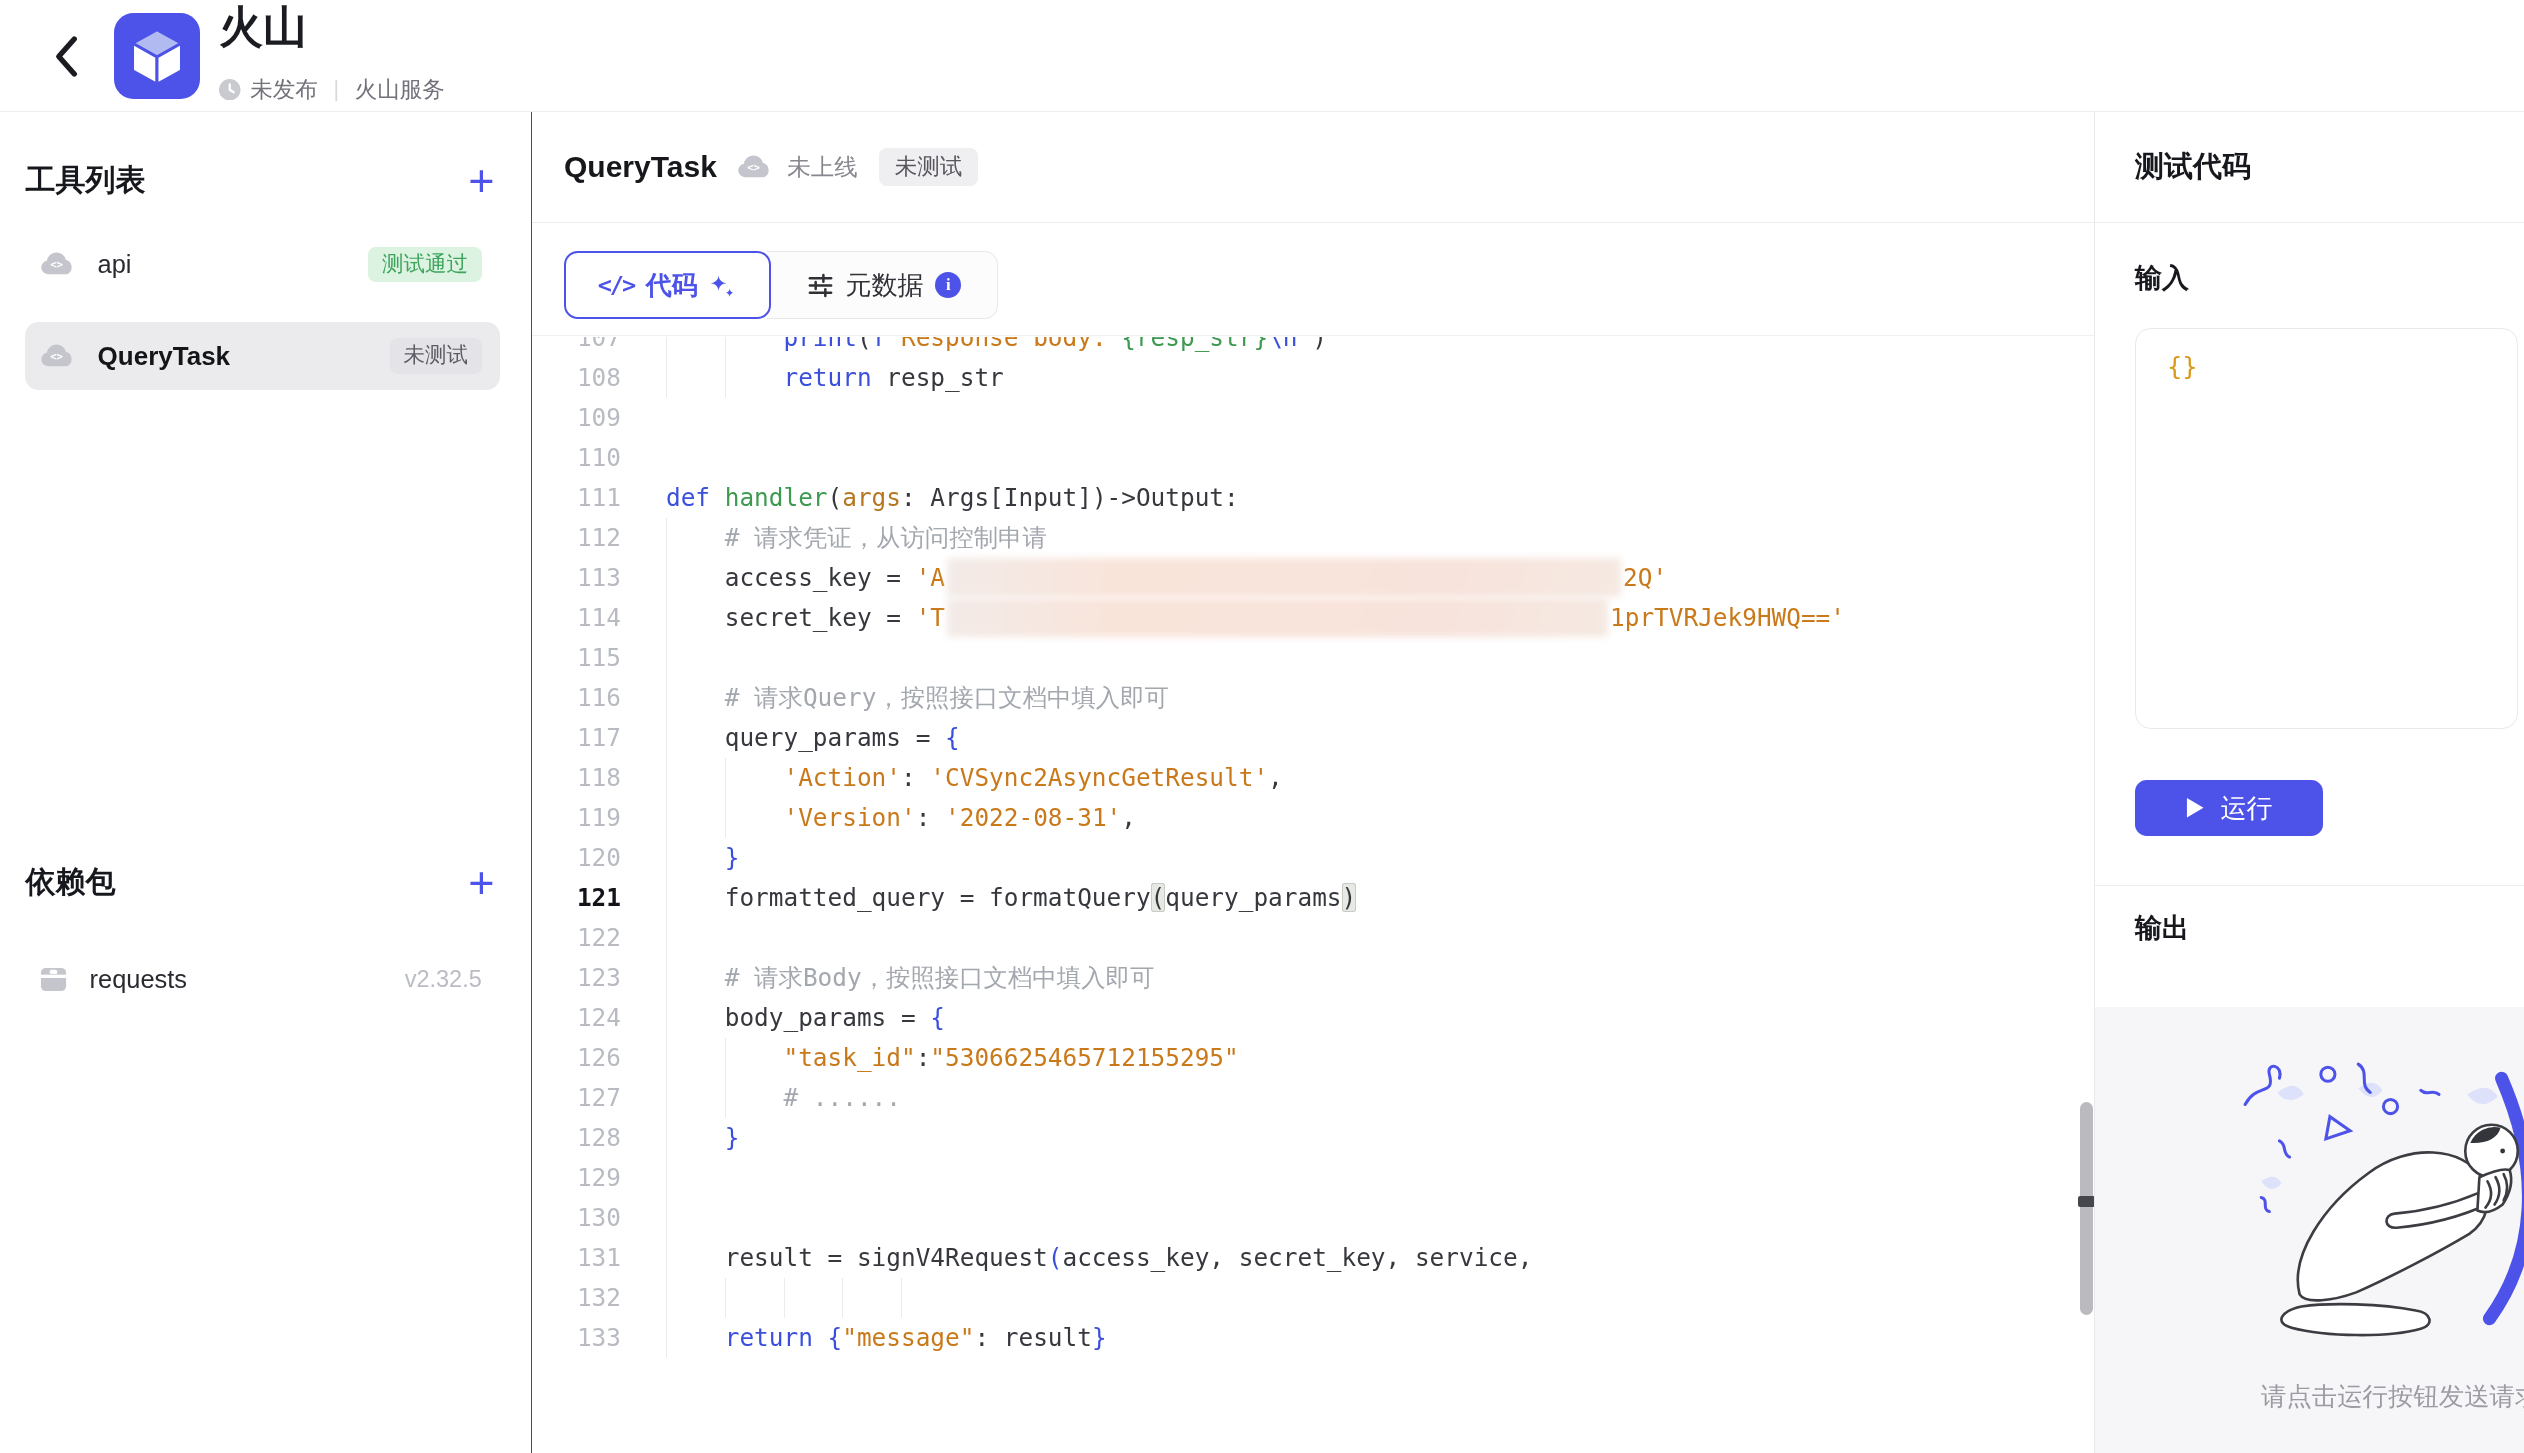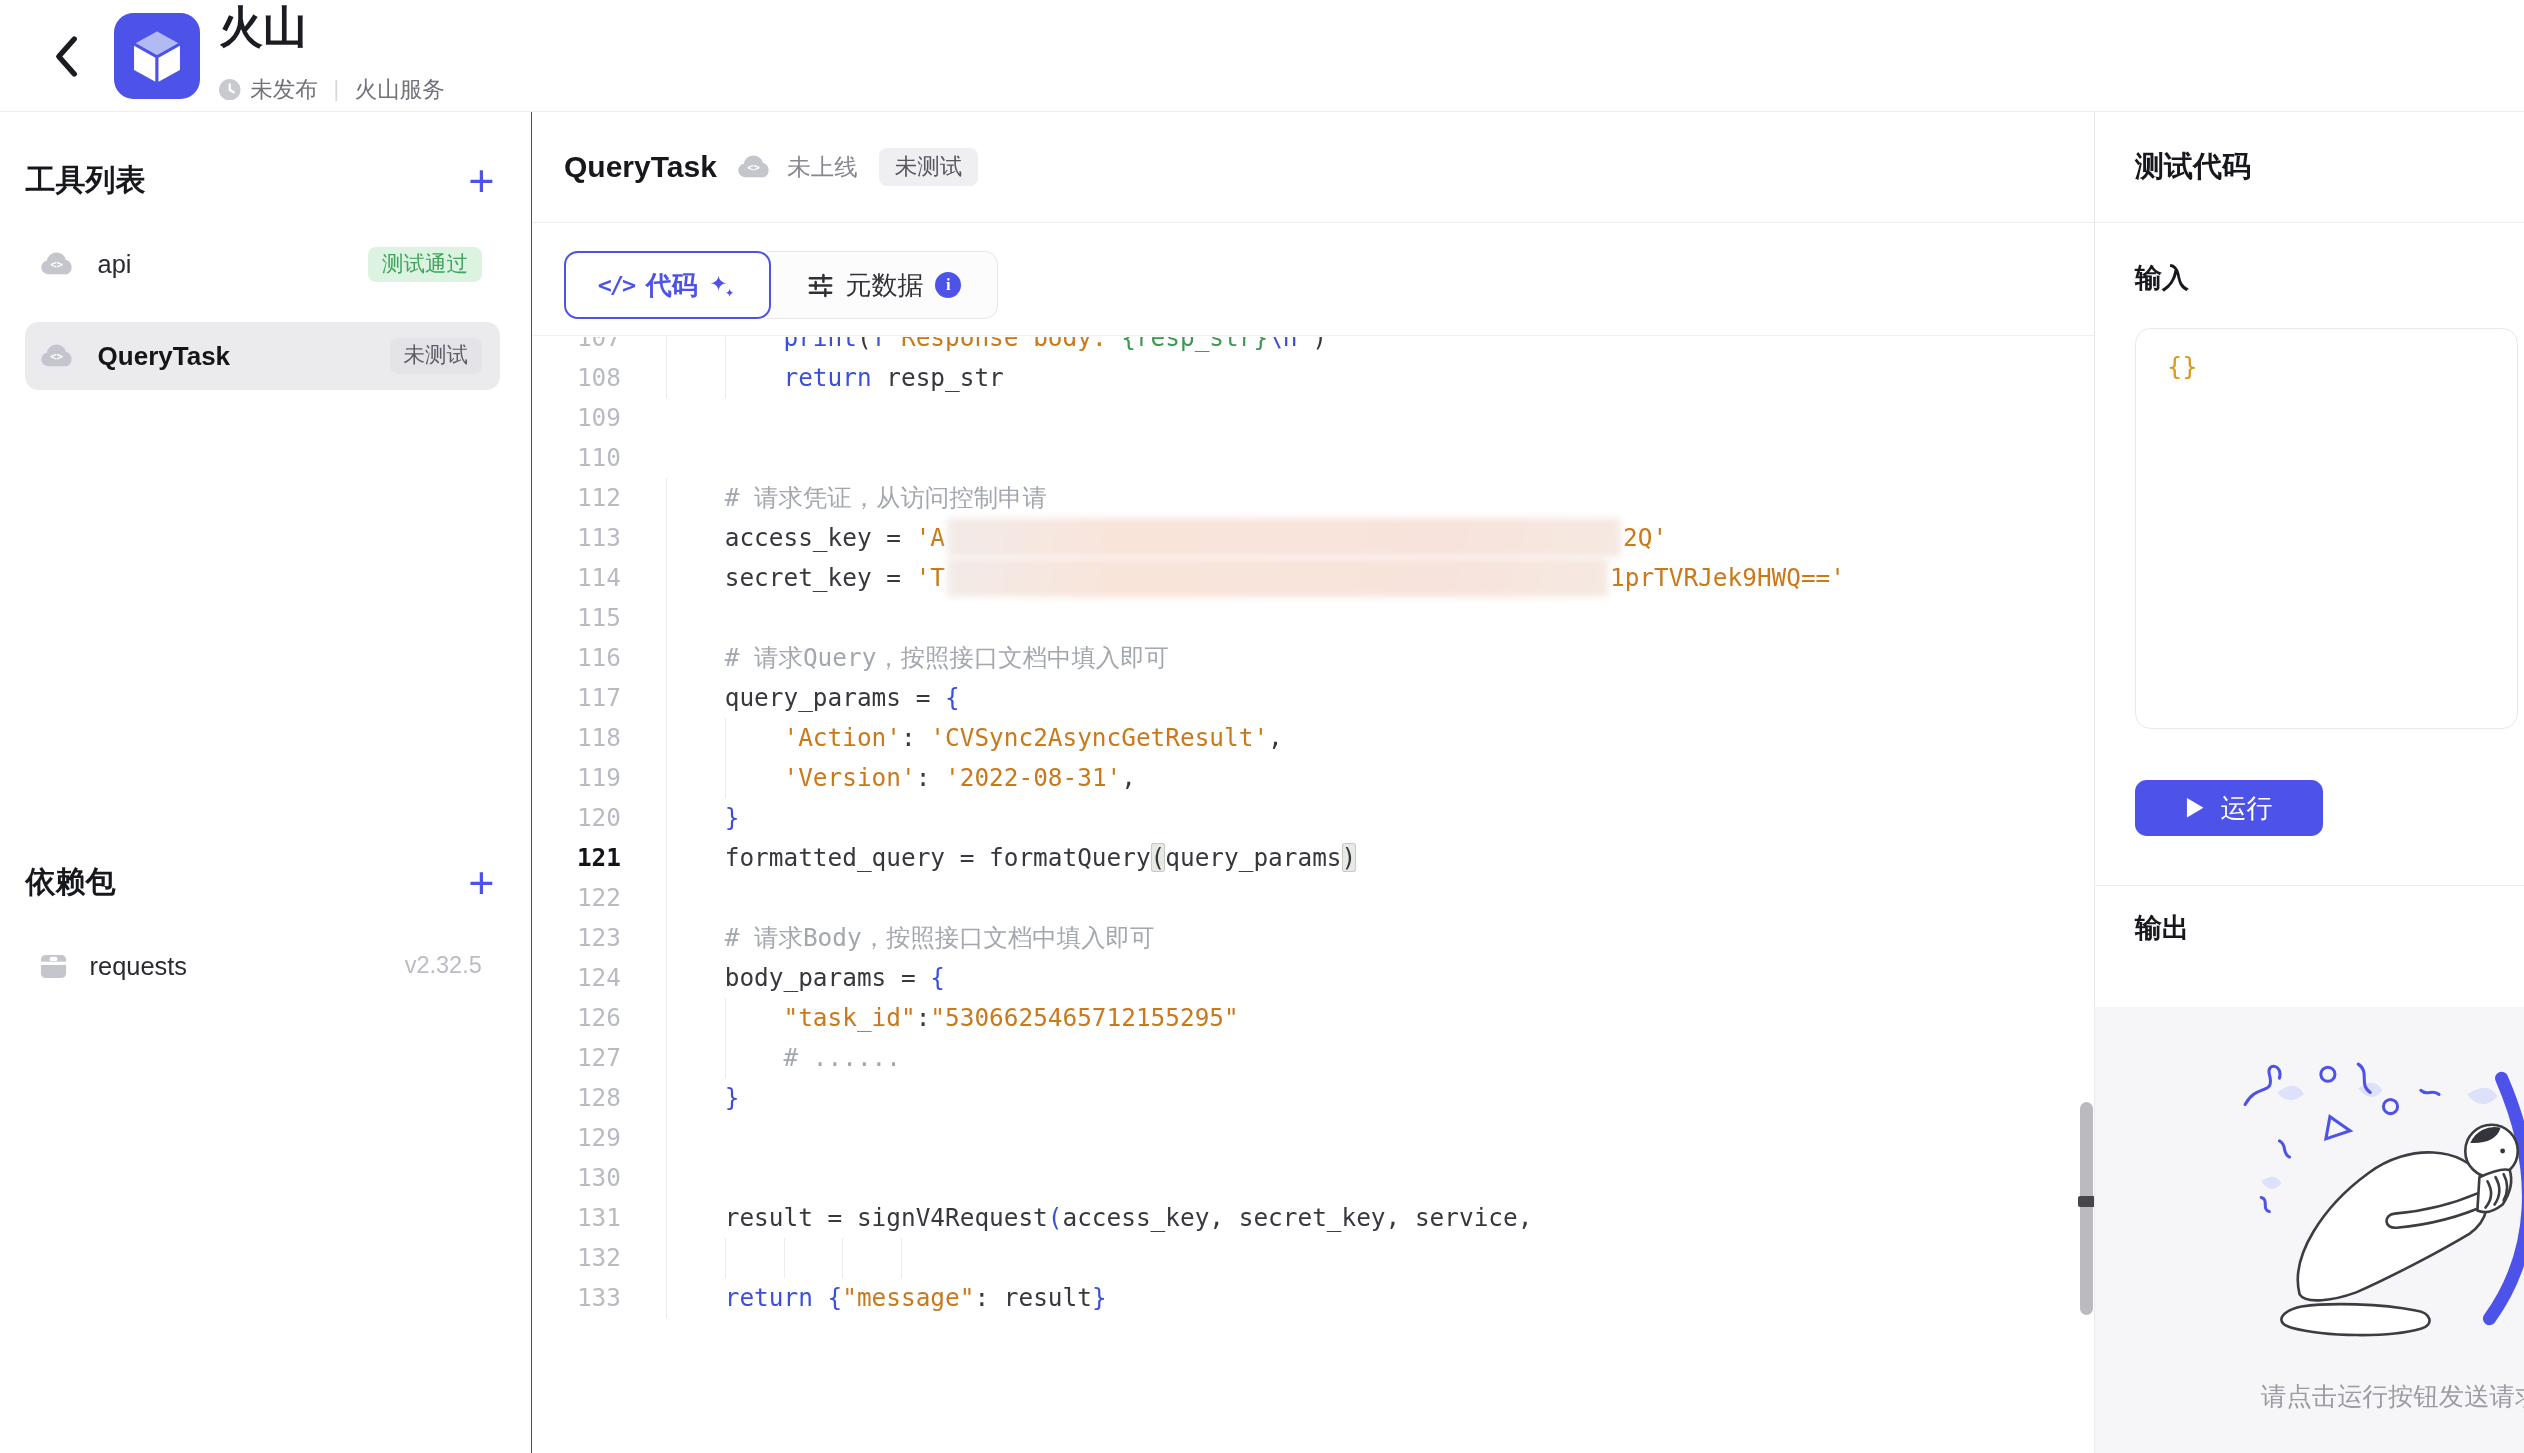--- a/index.html
+++ b/index.html
@@ -25,21 +25,21 @@
   .sec-head{position:absolute;left:25.4px;width:475px;height:49px;display:flex;justify-content:space-between;align-items:center;}
   .sec-title{font-size:30px;font-weight:700;color:#17181d;}
   .plus-btn{font-size:45px;font-weight:300;color:#4d53e8;line-height:39px;cursor:pointer;padding:0 5.9px;}
   .tool-item{position:absolute;left:25.4px;width:475px;display:flex;align-items:center;padding:0 18.6px 0 13.7px;border-radius:13.7px;}
   .tool-item .name{font-size:25.4px;color:#2a2b31;margin-left:21.5px;flex:1;}
   .tool-item.selected{background:#ebebee;}
   .tool-item.selected .name{font-weight:700;color:#141519;font-size:26px;}
   .badge{font-size:21.5px;line-height:1;padding:6.8px 13.7px;border-radius:7.8px;white-space:nowrap;}
   .badge.success{background:#dcf3e2;color:#3da45c;}
   .badge.neutral{background:#e4e4e8;color:#5b5c64;}
-  .dep-item{position:absolute;left:25.4px;width:475px;display:flex;padding:0 18.6px 0 13.7px;}
+  .dep-item{position:absolute;left:25.4px;width:475px;display:flex;align-items:center;padding:0 18.6px 0 13.7px;}
   .dep-item .name{font-size:25.4px;color:#2a2b31;margin-left:21.5px;flex:1;}
   .dep-item .ver{font-size:23.5px;color:#b9bcc3;}
 
   
   .main-header{position:absolute;left:0;top:0;width:100%;height:111px;border-bottom:1px solid #ededf0;display:flex;align-items:center;padding-left:32px;gap:13.7px;}
   .main-title{font-size:30px;font-weight:700;color:#17181c;margin-right:5.9px;}
   .online-status{font-size:23.5px;color:#87888f;margin-right:7.8px;}
   .badge.header-badge{background:#efeff1;color:#55565e;font-size:22.5px;padding:7.8px 15.6px;}
 
   
@@ -208,20 +208,24 @@
         </div>
         <div class="code-line">
           <span class="lnum">109</span>
           <div class="ltext"><span></span></div>
         </div>
         <div class="code-line">
           <span class="lnum">110</span>
           <div class="ltext"><span></span></div>
         </div>
         <div class="code-line">
+          <span class="lnum">111</span>
+          <div class="ltext"><span><span class="tk-k">def</span><span class="tk-p"> </span><span class="tk-f">handler</span><span class="tk-p">(</span><span class="tk-o">args</span><span class="tk-p">: Args[Input])-&gt;Output:</span></span></div>
+        </div>
+        <div class="code-line">
           <span class="lnum">112</span>
           <div class="ltext"><i class="guide" style="left: 0px;"></i><span>    <span class="tk-c"># 请求凭证，从访问控制申请</span></span></div>
         </div>
         <div class="code-line">
           <span class="lnum">113</span>
           <div class="ltext"><i class="guide" style="left: 0px;"></i><span>    <span class="tk-p">access_key = </span><span class="tk-s">'A</span><span class="tk-r" style="width: 674px;"></span><span class="tk-s">2Q'</span></span></div>
         </div>
         <div class="code-line">
           <span class="lnum">114</span>
           <div class="ltext"><i class="guide" style="left: 0px;"></i><span>    <span class="tk-p">secret_key = </span><span class="tk-s">'T</span><span class="tk-r" style="width: 661px;"></span><span class="tk-s">1prTVRJek9HWQ=='</span></span></div>

